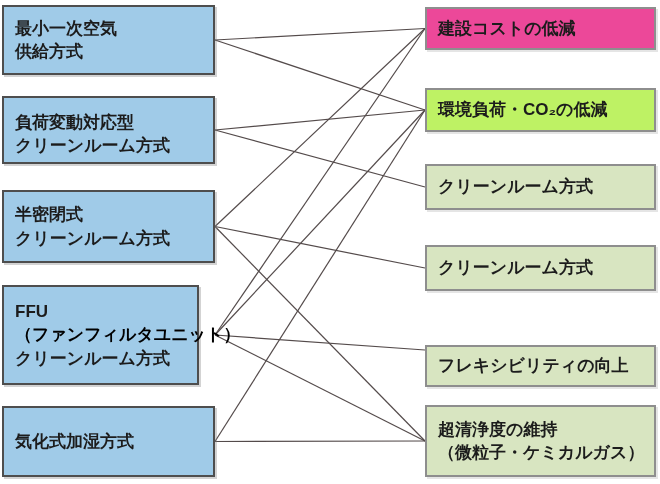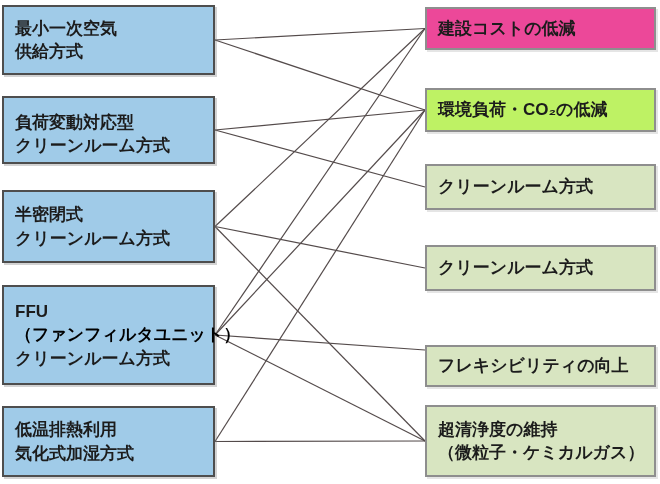--- a/index.html
+++ b/index.html
@@ -38,27 +38,26 @@
       <div class="node-line" style="color: rgb(28, 28, 28);">供給方式</div>
     </div>
     <div class="node left" style="left: 2px; top: 96px; width: 213px; height: 68px; background: rgb(160, 203, 232); border-color: rgb(78, 78, 78);">
       <div class="node-line" style="color: rgb(28, 28, 28); margin-top: 8px;">負荷変動対応型</div>
       <div class="node-line" style="color: rgb(28, 28, 28);">クリーンルーム方式</div>
     </div>
     <div class="node left" style="left: 2px; top: 190px; width: 213px; height: 73px; background: rgb(160, 203, 232); border-color: rgb(78, 78, 78);">
       <div class="node-line" style="color: rgb(28, 28, 28);">半密閉式</div>
       <div class="node-line" style="color: rgb(28, 28, 28);">クリーンルーム方式</div>
     </div>
-    <div class="node left" style="left: 2px; top: 285px; width: 213px; height: 100px; background: rgb(160, 203, 232); border-color: rgb(78, 78, 78);">
+    <div class="node left" style="left: 2px; top: 285px; width: 197px; height: 100px; background: rgb(160, 203, 232); border-color: rgb(78, 78, 78);">
       <div class="node-line" style="color: rgb(28, 28, 28);">FFU</div>
       <div class="node-line" style="color: #000000;">（ファンフィルタユニット）</div>
       <div class="node-line" style="color: rgb(28, 28, 28);">クリーンルーム方式</div>
     </div>
     <div class="node left" style="left: 2px; top: 406px; width: 213px; height: 71px; background: rgb(160, 203, 232); border-color: rgb(78, 78, 78);">
-      <div class="node-line" style="color: rgb(28, 28, 28);">低温排熱利用</div>
       <div class="node-line" style="color: rgb(28, 28, 28);">気化式加湿方式</div>
     </div>
     <div class="node right" style="left: 425px; top: 7px; width: 231px; height: 43px; background: #ec4899; border-color: rgb(142, 142, 142);">
       <div class="node-line" style="color: rgb(28, 28, 28);">建設コストの低減</div>
     </div>
     <div class="node right" style="left: 425px; top: 88px; width: 231px; height: 44px; background: #bef264; border-color: rgb(142, 142, 142);">
       <div class="node-line" style="color: rgb(28, 28, 28);">環境負荷・CO₂の低減</div>
     </div>
     <div class="node right" style="left: 425px; top: 164px; width: 231px; height: 46px; background: rgb(216, 229, 193); border-color: rgb(142, 142, 142);">
       <div class="node-line" style="color: rgb(28, 28, 28);">クリーンルーム方式</div>

